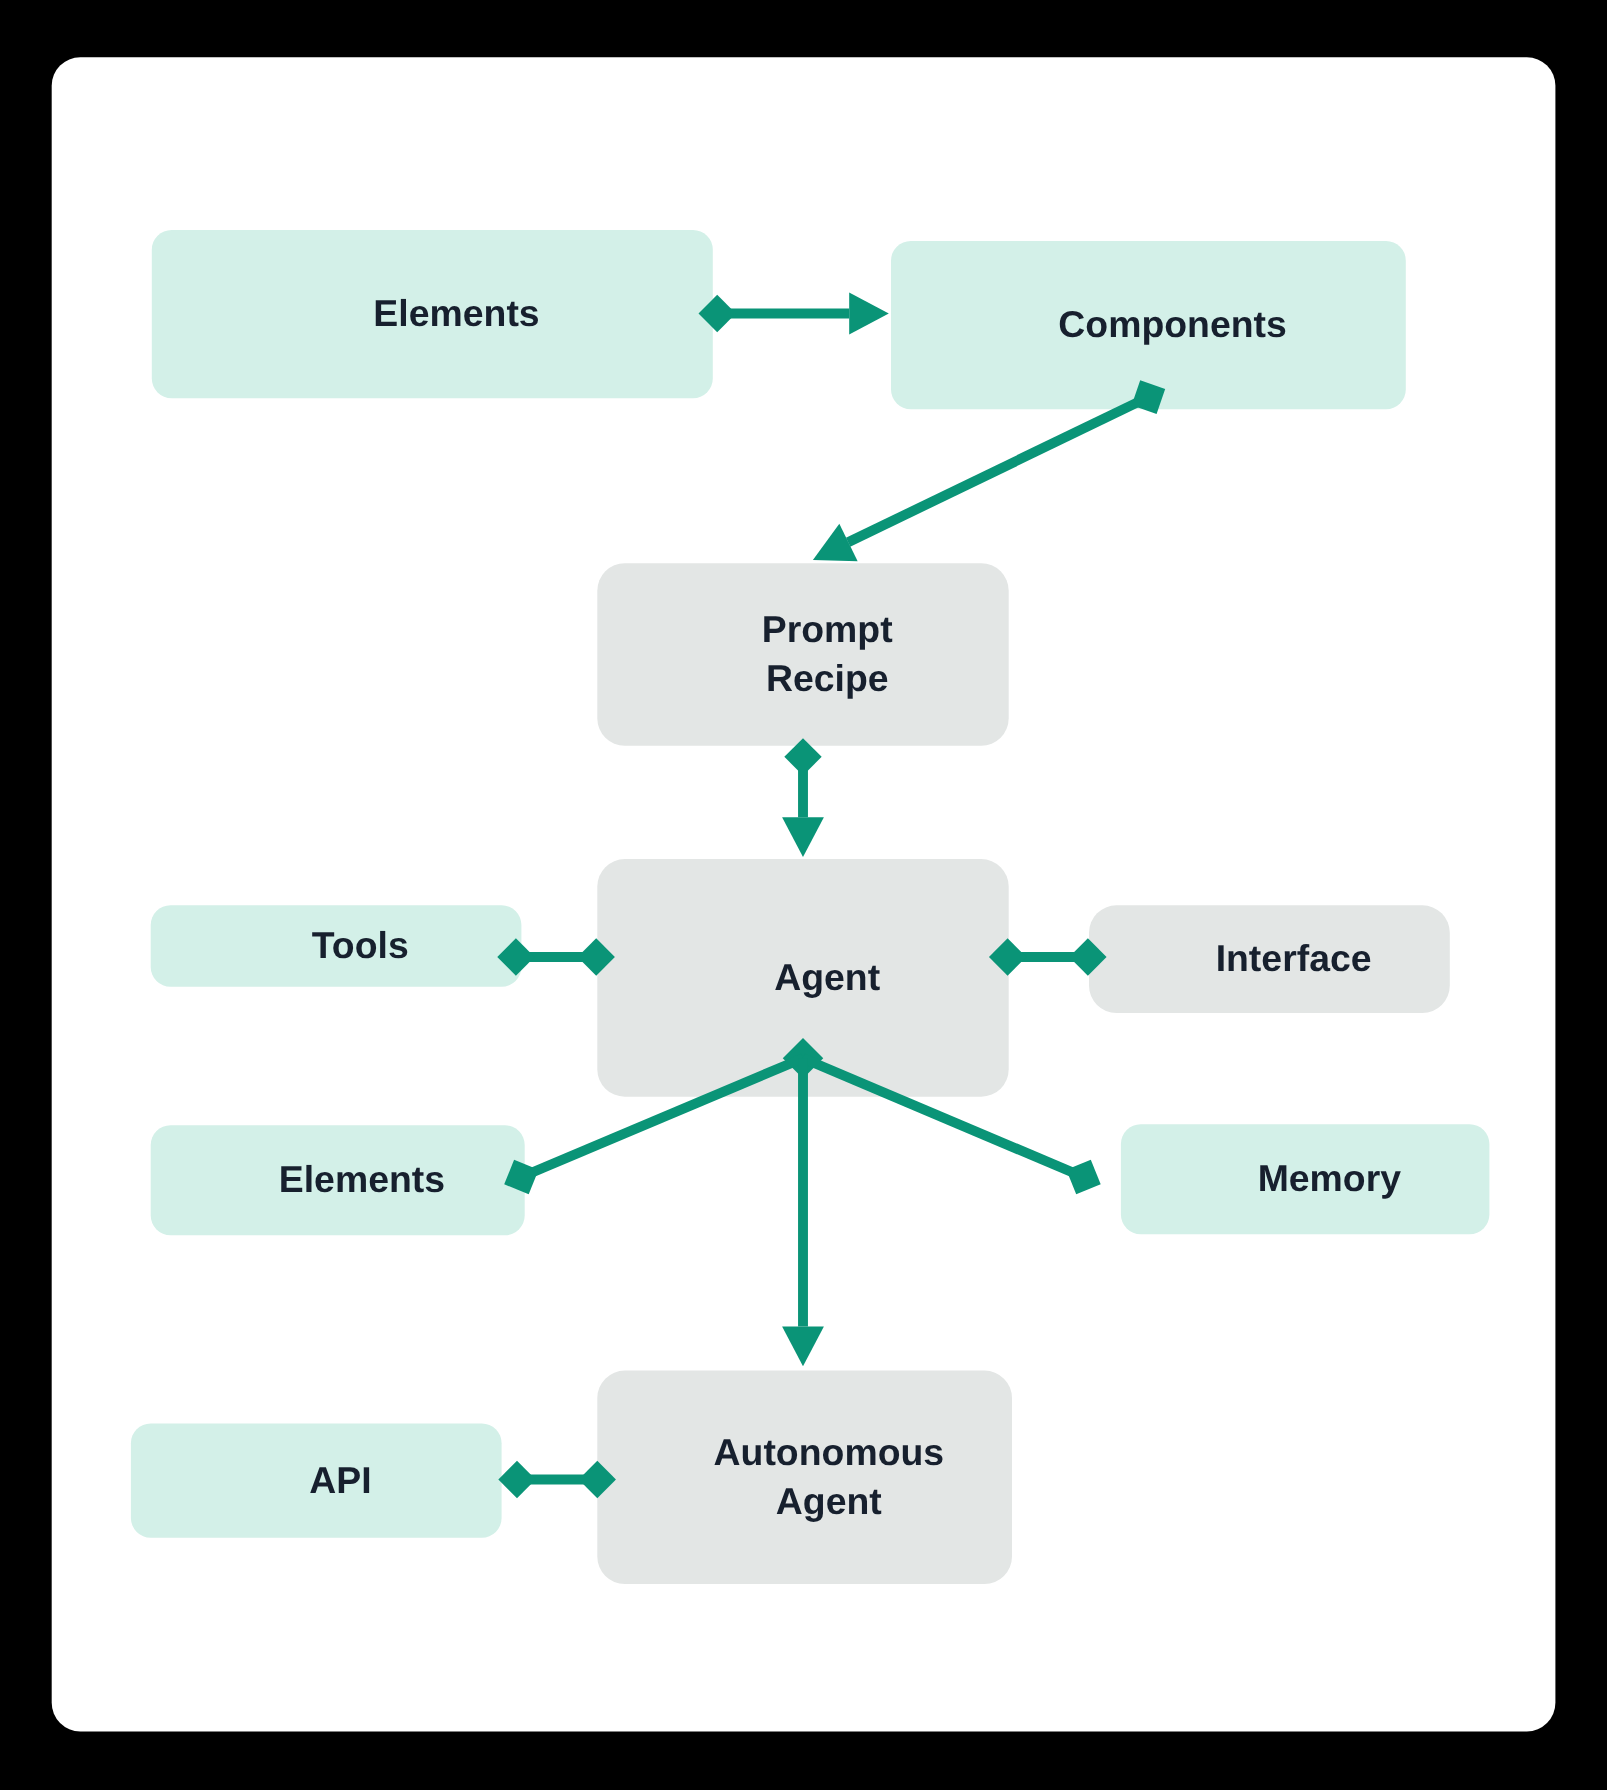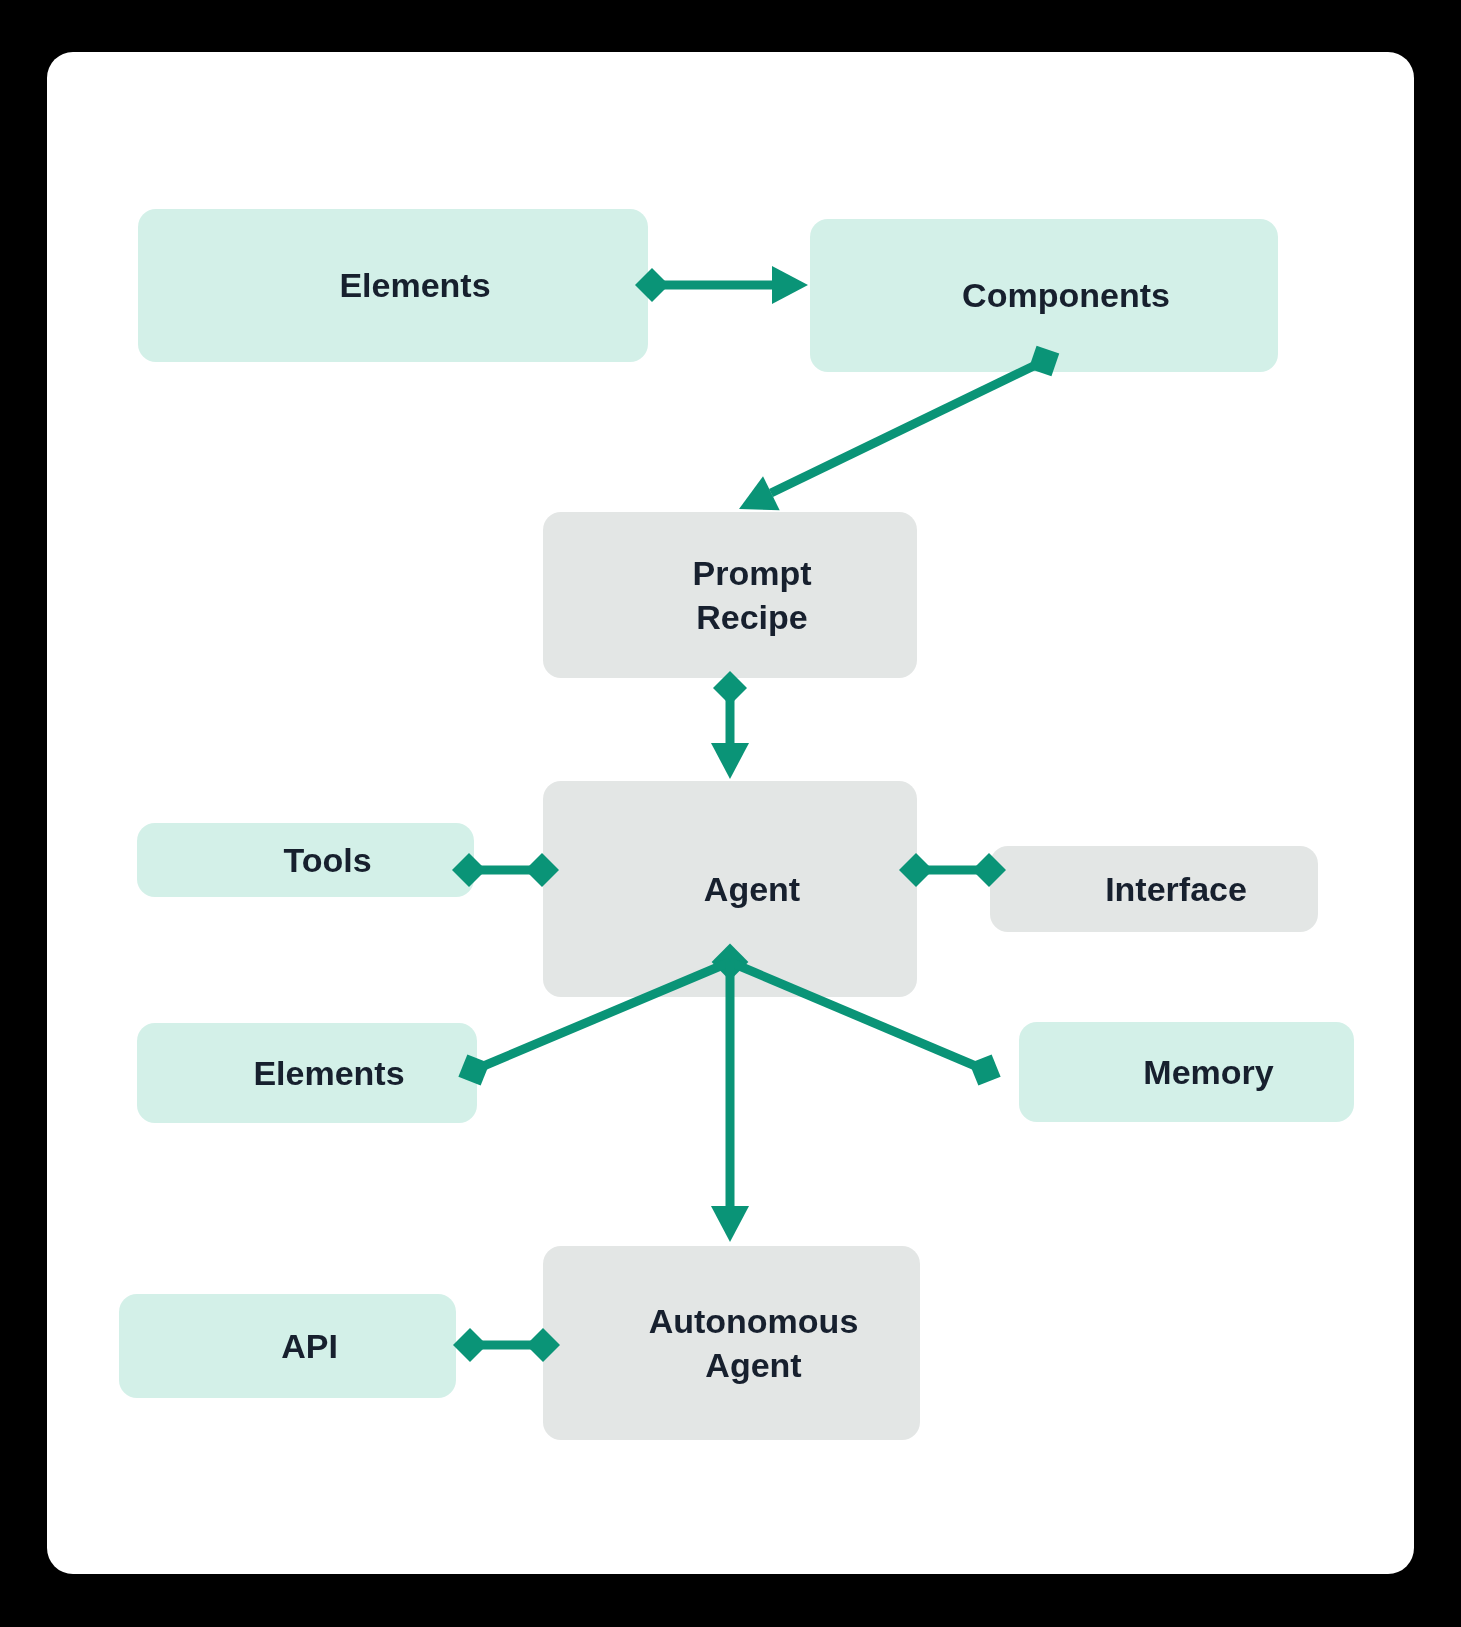--- a/index.html
+++ b/index.html
@@ -9,31 +9,31 @@
   }
   *{margin:0;padding:0;box-sizing:border-box}
   html,body{width:1461px;height:1627px;}
   body{background:var(--background);position:relative;overflow:hidden;
        font-family:"Liberation Sans","DejaVu Sans",sans-serif;}
   .card{position:absolute;left:47px;top:52px;width:1367px;height:1522px;
         background:var(--card);border-radius:26px;}
   .node{position:absolute;display:flex;align-items:center;justify-content:center;
         border-radius:18px;z-index:1;padding-left:44px;}
   .node.teal{background:var(--node-teal);}
-  .node.gray{background:var(--node-gray);}
+  .node.gray{background:var(--node-gray);border-radius:25px;}
   .node .lbl{font-size:34px;font-weight:700;color:var(--text);
              text-align:center;line-height:1.3;}
   .node .lbl.two-line-narrow{display:block;max-width:210px;}
   .node .lbl.two-line-wide{display:block;max-width:290px;}
   .n-elements{left:138px;top:209px;width:510px;height:153px}
   .n-components{left:810px;top:219px;width:468px;height:153px}
   .n-prompt{left:543px;top:512px;width:374px;height:166px}
   .n-tools{left:137px;top:823px;width:337px;height:74px}
   .n-agent{left:543px;top:781px;width:374px;height:216px}
-  .n-interface{left:990px;top:846px;width:328px;height:86px}
+  .n-interface{left:990px;top:823px;width:328px;height:98px}
   .n-knowledge{left:137px;top:1023px;width:340px;height:100px}
   .n-memory{left:1019px;top:1022px;width:335px;height:100px}
   .n-api{left:119px;top:1294px;width:337px;height:104px}
   .n-autonomous{left:543px;top:1246px;width:377px;height:194px}
   svg.connectors{position:absolute;left:0;top:0;z-index:2;pointer-events:none;}
   svg.connectors line{stroke:var(--connector);stroke-width:9;}
   svg.connectors rect,svg.connectors path{fill:var(--connector);}
 </style>
 </head>
 <body>

